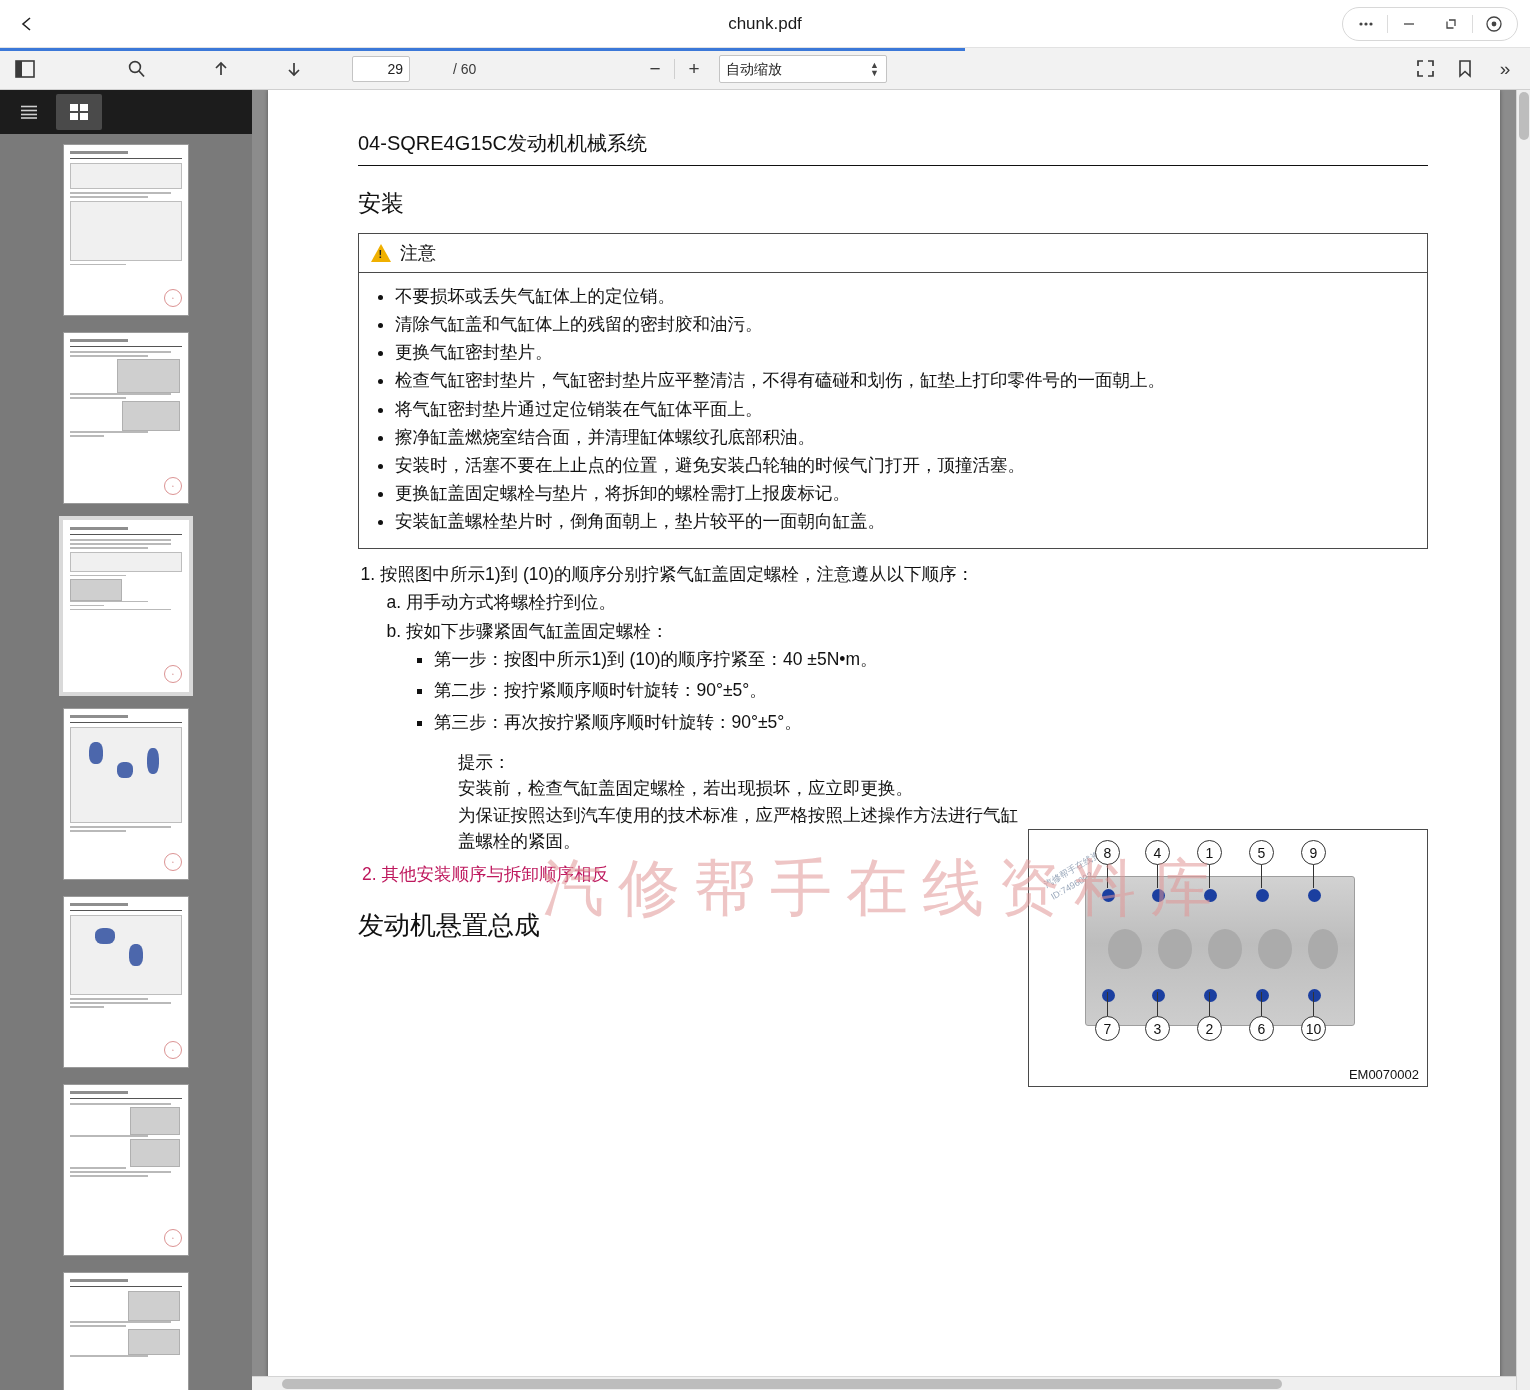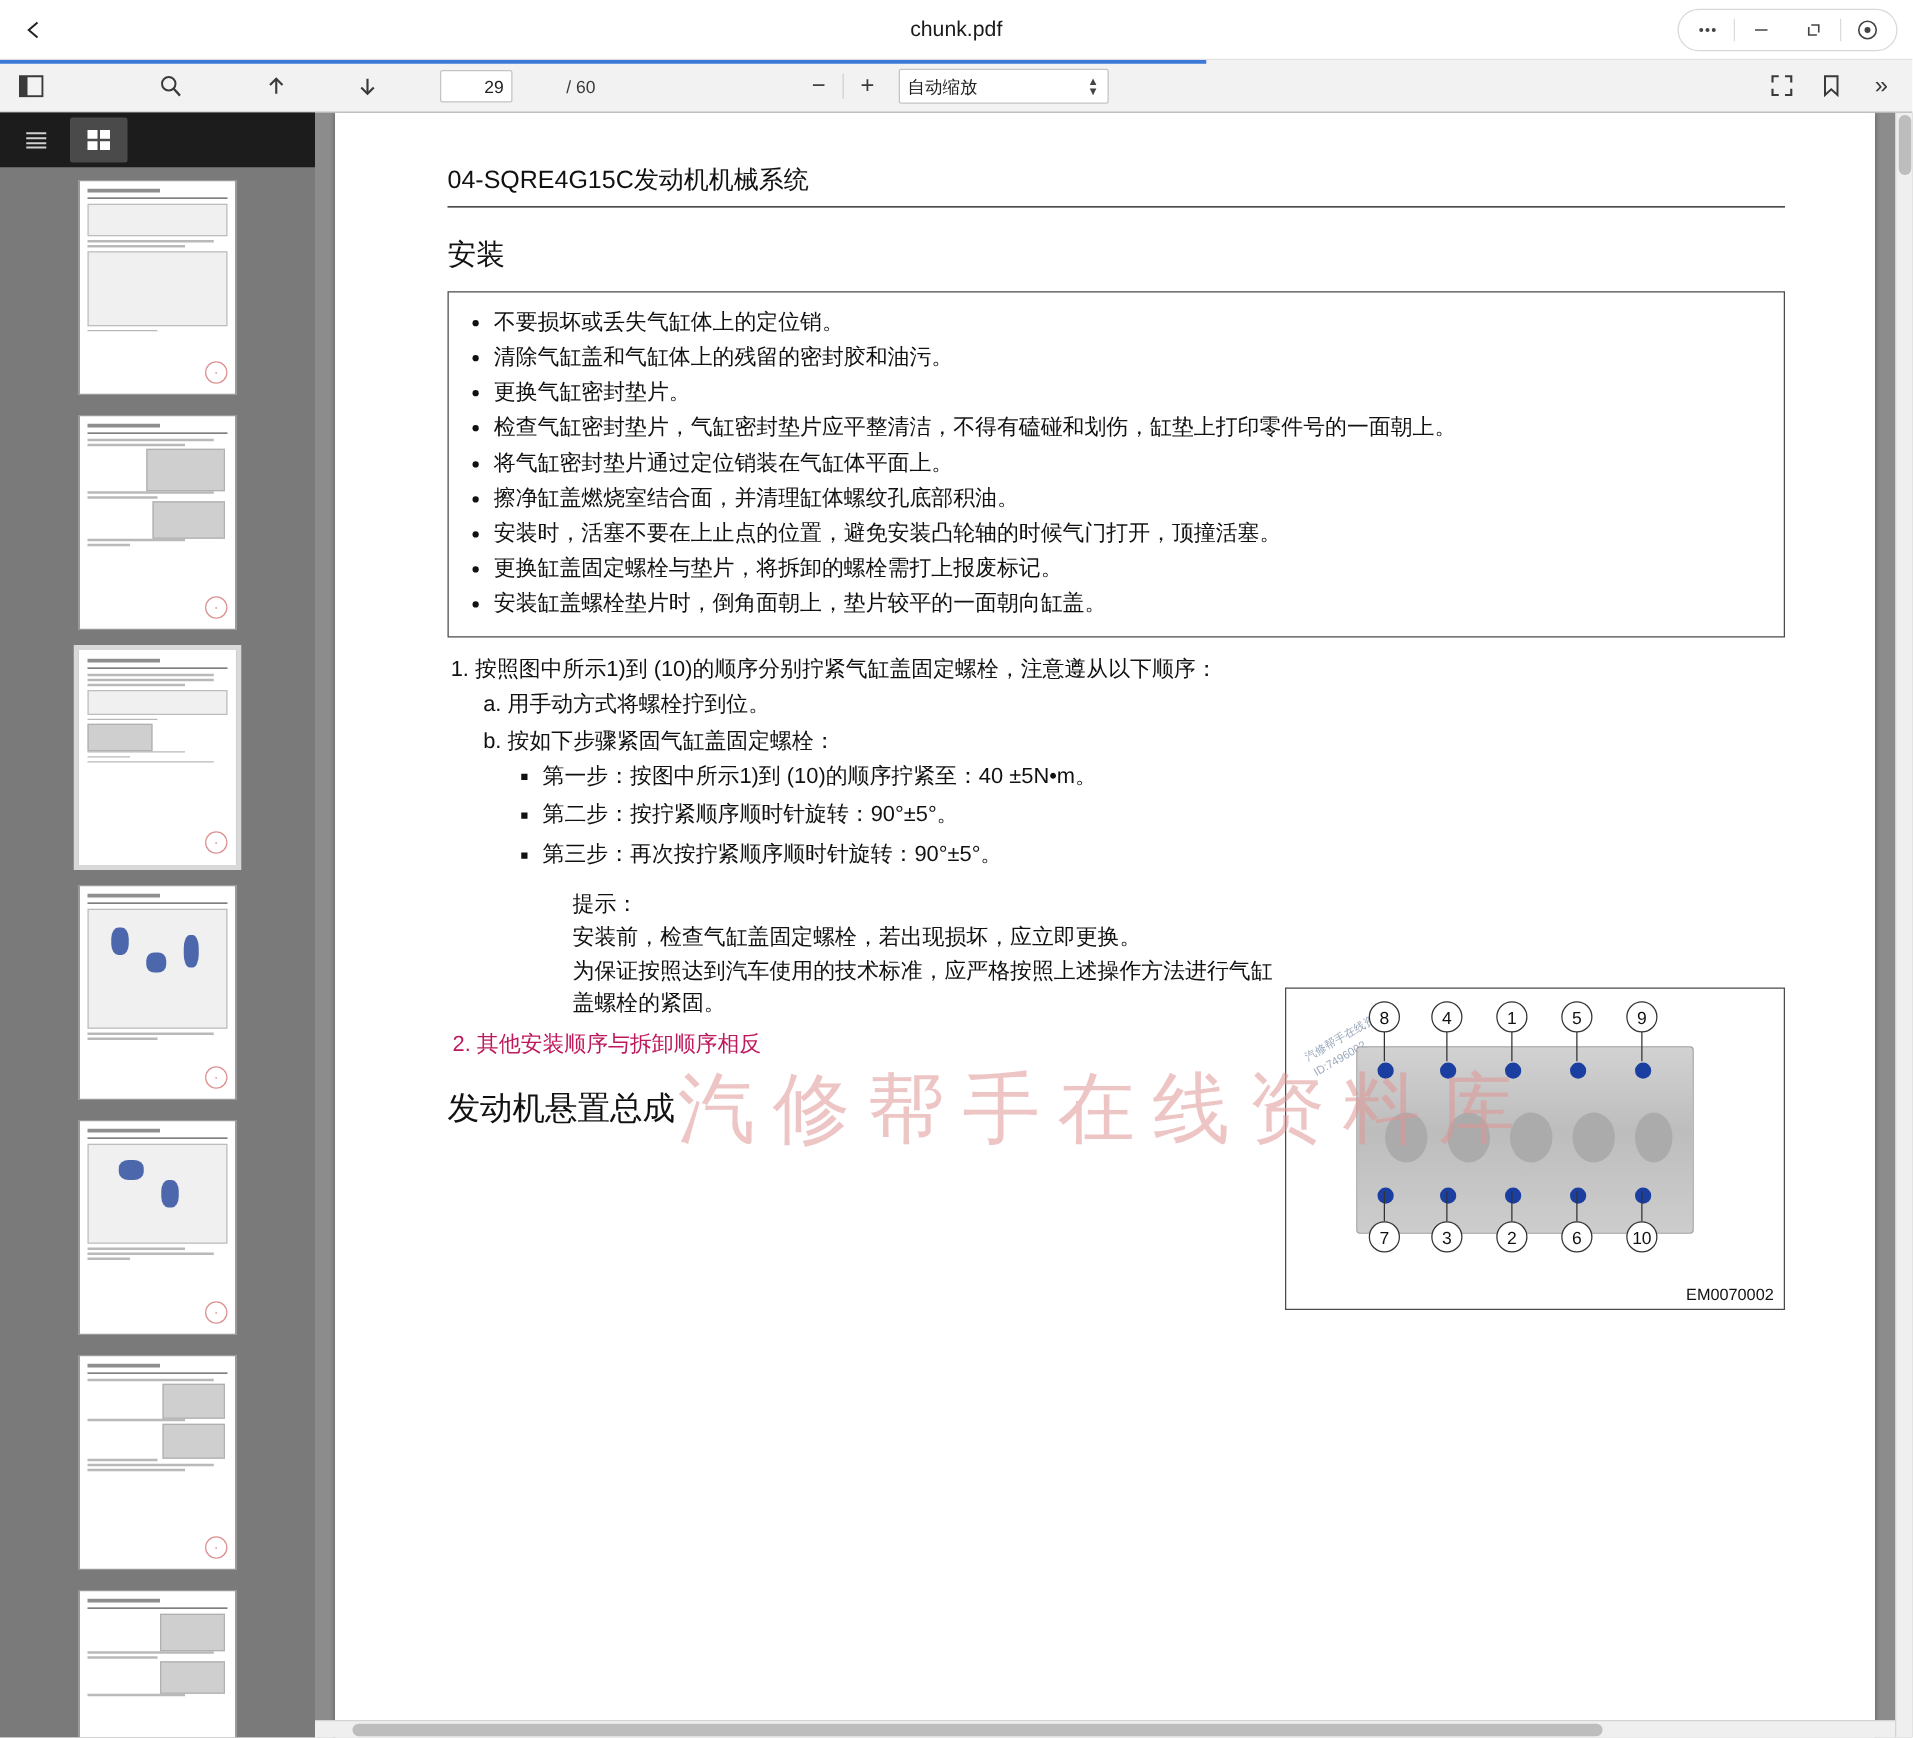--- a/index.html
+++ b/index.html
@@ -669,20 +669,24 @@
     </div>
   </div>
 
   <div class="viewer">
     <div class="page">
 
       <div class="doc-header">04-SQRE4G15C发动机机械系统</div>
       <h2 class="h-install">安装</h2>
 
       <div class="notice-box">
+        <div class="notice-head">
+          <span class="warn-tri"></span>
+          <span>注意</span>
+        </div>
         <div class="notice-body">
           <ul>
             <li>不要损坏或丢失气缸体上的定位销。</li>
             <li>清除气缸盖和气缸体上的残留的密封胶和油污。</li>
             <li>更换气缸密封垫片。</li>
             <li>检查气缸密封垫片，气缸密封垫片应平整清洁，不得有磕碰和划伤，缸垫上打印零件号的一面朝上。</li>
             <li>将气缸密封垫片通过定位销装在气缸体平面上。</li>
             <li>擦净缸盖燃烧室结合面，并清理缸体螺纹孔底部积油。</li>
             <li>安装时，活塞不要在上止点的位置，避免安装凸轮轴的时候气门打开，顶撞活塞。</li>
             <li>更换缸盖固定螺栓与垫片，将拆卸的螺栓需打上报废标记。</li>

